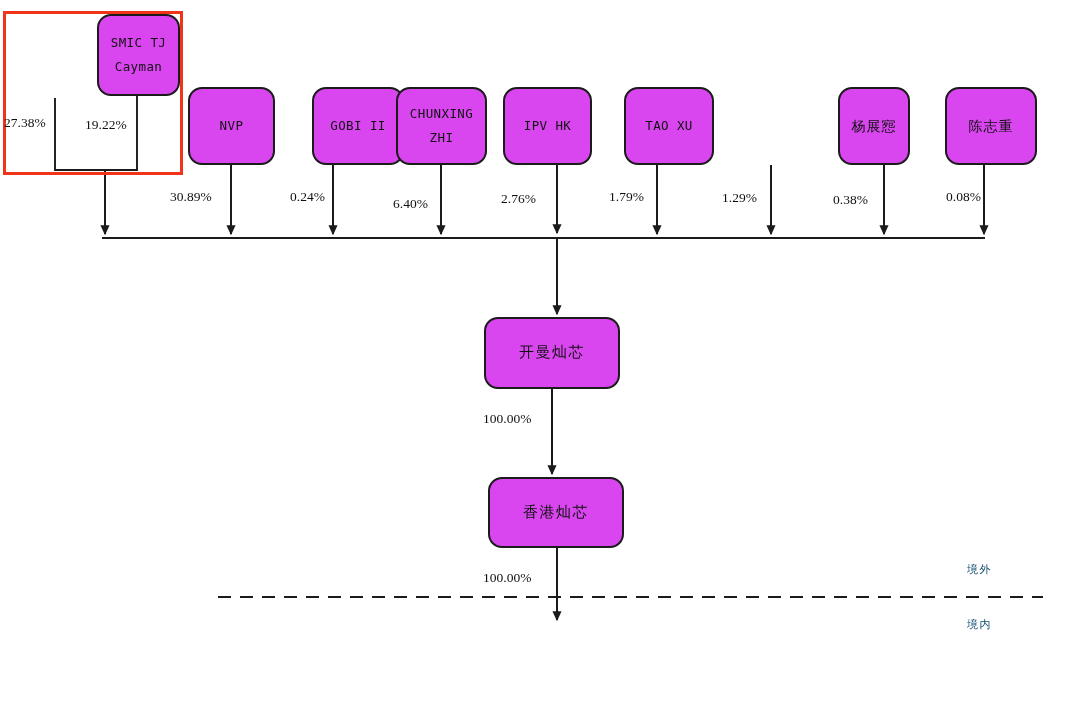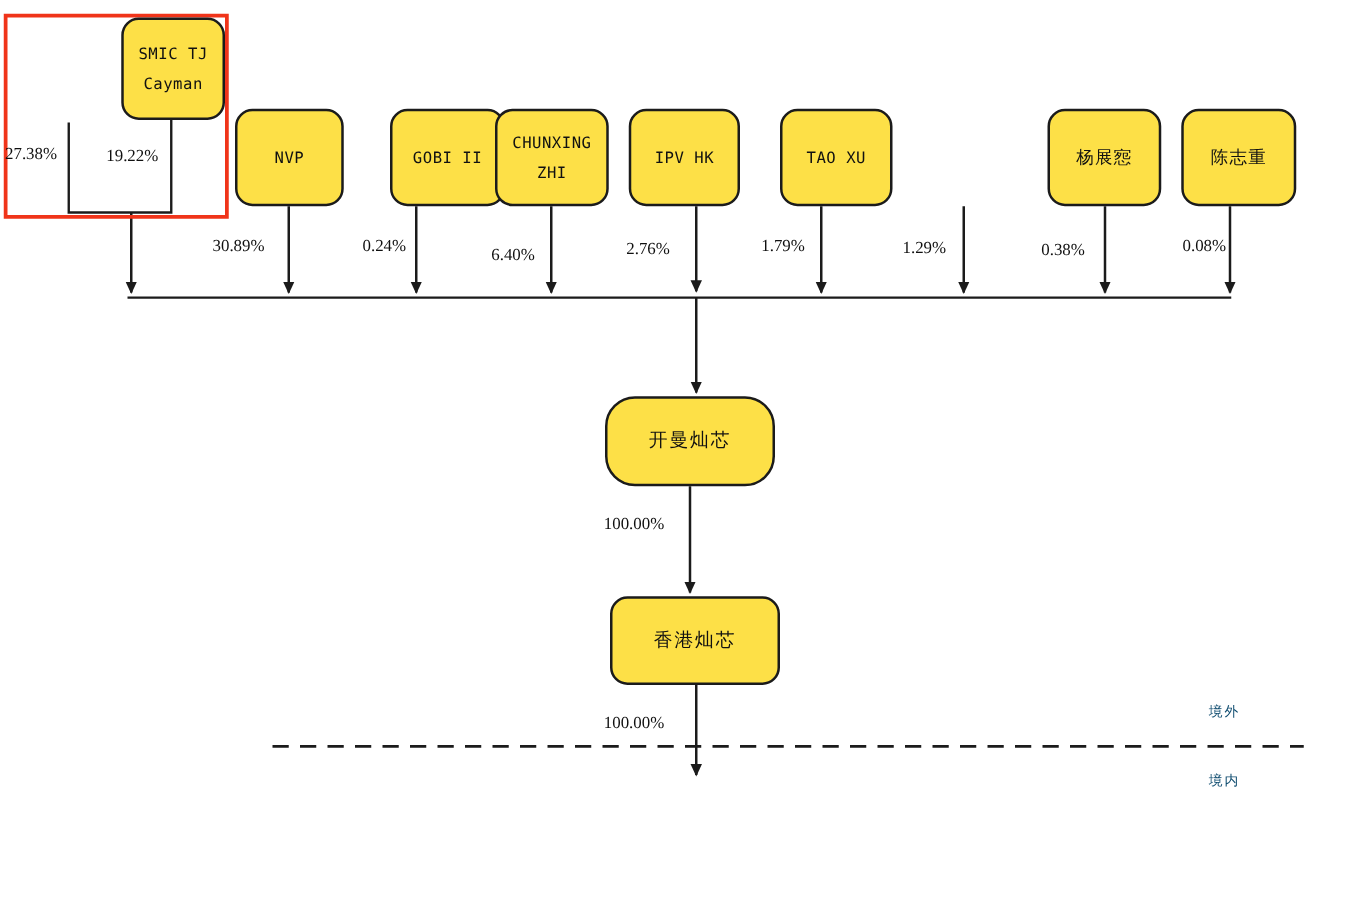--- a/index.html
+++ b/index.html
@@ -22,21 +22,21 @@
     top: 0;
     width: 1080px;
     height: 720px;
     pointer-events: none;
   }
   .node {
     position: absolute;
     box-sizing: border-box;
     border: 2px solid #1b1b1b;
     border-radius: 14px;
-    background: #fde047;
+    background: #d946ef;
     display: flex;
     flex-direction: column;
     align-items: center;
     justify-content: center;
     text-align: center;
     color: #111111;
     z-index: 3;
   }
   .node .line1, .node .line2 {
     display: block;
@@ -147,40 +147,40 @@
 
   <div class="node latin" style="left:503px; top:87px; width:89px; height:78px;">
     <span class="line1">IPV HK</span>
   </div>
 
   <div class="node latin" style="left:612px; top:87px; width:90px; height:78px;margin-left:12px;">
     <span class="line1">TAO XU</span>
   </div>
 
 
-  <div class="node cjk" style="left:838px; top:87px; width:91px; height:78px;">
+  <div class="node cjk" style="left:838px; top:87px; width:72px; height:78px;">
     <span class="line1">杨展惌</span>
   </div>
 
   <div class="node cjk" style="left:945px; top:87px; width:92px; height:78px;">
     <span class="line1">陈志重</span>
   </div>
 
   <div class="pct" style="left:4px; top:115px;">27.38%</div>
   <div class="pct" style="left:85px; top:117px;">19.22%</div>
   <div class="pct" style="left:170px; top:189px;">30.89%</div>
   <div class="pct" style="left:290px; top:189px;">0.24%</div>
   <div class="pct" style="left:393px; top:196px;">6.40%</div>
   <div class="pct" style="left:501px; top:191px;">2.76%</div>
   <div class="pct" style="left:609px; top:189px;">1.79%</div>
   <div class="pct" style="left:722px; top:190px;">1.29%</div>
   <div class="pct" style="left:833px; top:192px;">0.38%</div>
   <div class="pct" style="left:946px; top:189px;">0.08%</div>
 
-  <div class="node cjk-big" style="left:484px; top:317px; width:136px; height:72px;border-radius:24px;">
+  <div class="node cjk-big" style="left:484px; top:317px; width:136px; height:72px;">
     <span class="line1">开曼灿芯</span>
   </div>
 
   <div class="pct" style="left:483px; top:411px;">100.00%</div>
 
   <div class="node cjk-big" style="left:488px; top:477px; width:136px; height:71px;">
     <span class="line1">香港灿芯</span>
   </div>
 
   <div class="pct" style="left:483px; top:570px;">100.00%</div>

